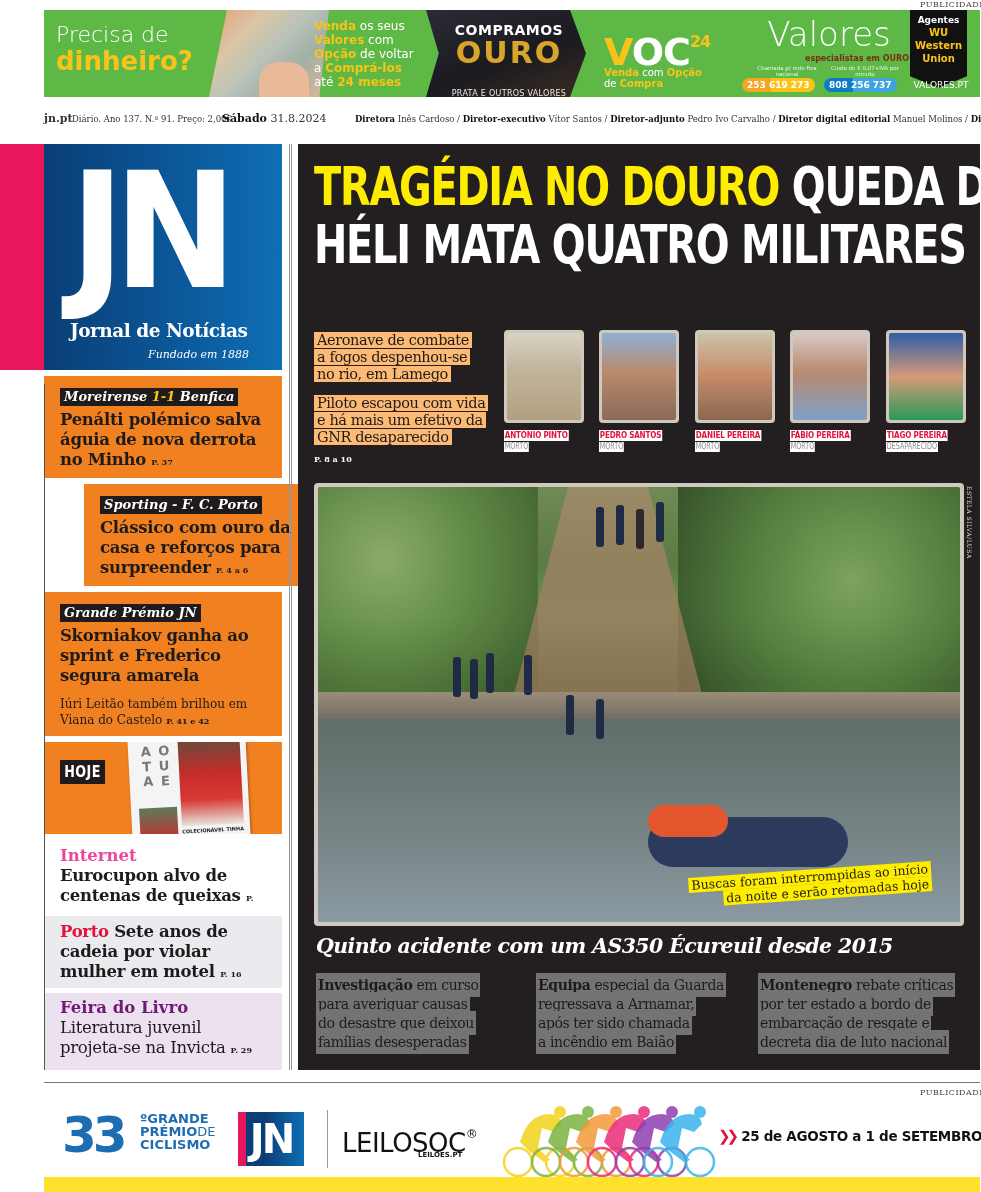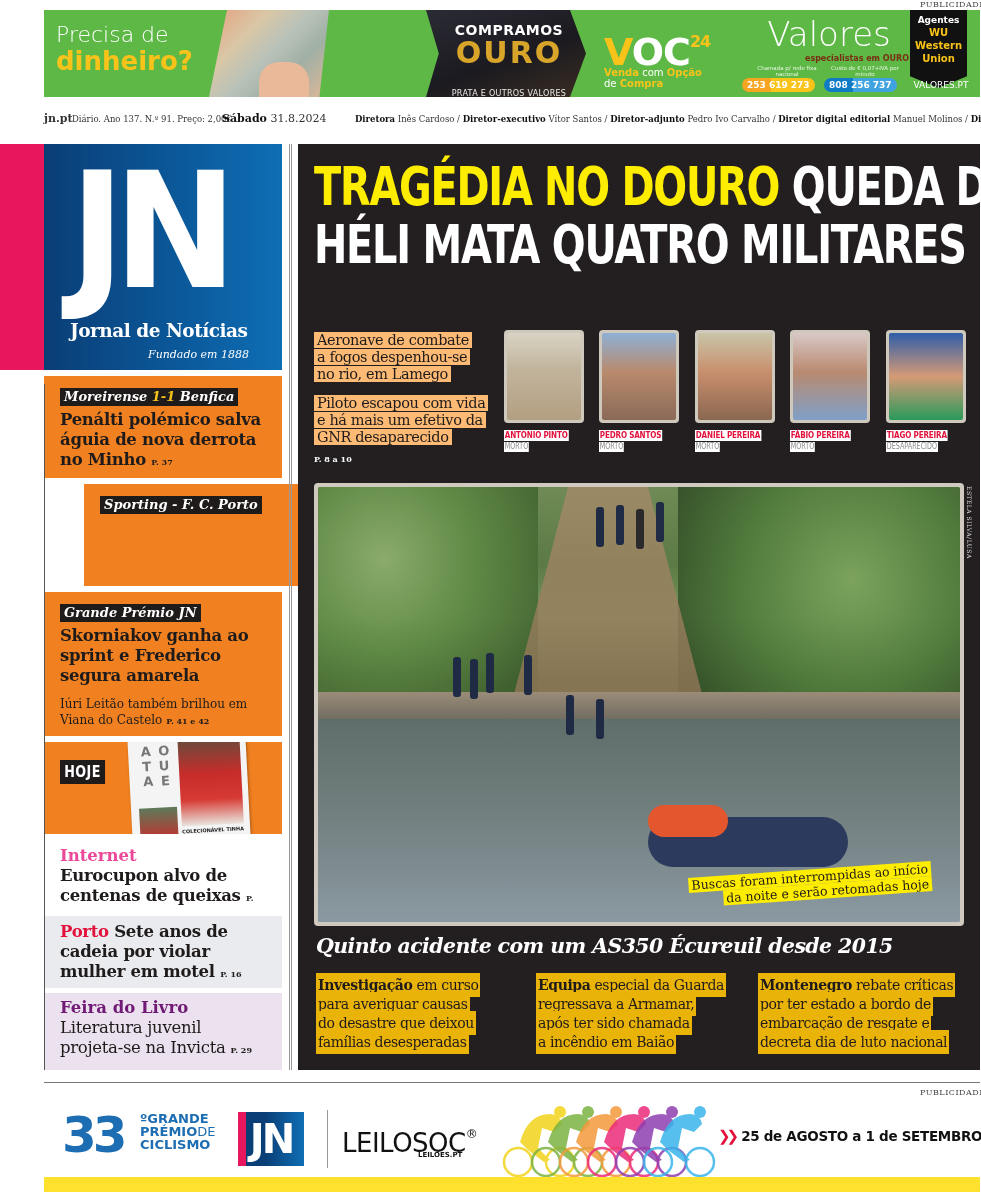--- a/index.html
+++ b/index.html
@@ -100,21 +100,21 @@
     .scene-water { position: absolute; left: 0; top: 232px; width: 100%; height: 211px; background: linear-gradient(180deg, #5f6e6a 0%, #6f7d7c 40%, #8d9ba5 100%); }
     .scene-boat { position: absolute; left: 330px; top: 330px; width: 200px; height: 50px; background: #2c3a5e; border-radius: 25px; }
     .scene-boat-o { position: absolute; left: 330px; top: 318px; width: 80px; height: 32px; background: #e4572e; border-radius: 16px; }
     .scene-people { position: absolute; height: 40px; width: 8px; background: #1f2a44; border-radius: 3px; }
     .credit { left: 966px; top: 486px; color: #ddd; font-family: "DejaVu Serif", serif; font-size: 6px; writing-mode: vertical-rl; letter-spacing: 0.5px; }
     .caption-yellow { left: 688px; top: 878px; transform: rotate(-4deg); transform-origin: left top; font-family: "DejaVu Serif", serif; font-size: 12.5px; line-height: 15px; color: #1f1b1b; text-align: right; }
     .caption-yellow span { background: #ffed00; padding: 0 3px; box-decoration-break: clone; -webkit-box-decoration-break: clone; }
 
     .subhead { left: 316px; top: 934px; color: #fff; font-family: "DejaVu Serif", serif; font-style: italic; font-weight: bold; font-size: 20.5px; letter-spacing: -0.6px; white-space: nowrap; }
     .brief { top: 976px; width: 215px; font-family: "DejaVu Serif", serif; font-size: 14px; line-height: 19px; color: #1f1b1b; letter-spacing: -0.4px; }
-    .brief span.line { background: #eab308; padding: 4px 2px; box-decoration-break: clone; -webkit-box-decoration-break: clone; }
+    .brief span.line { background: #737373; padding: 4px 2px; box-decoration-break: clone; -webkit-box-decoration-break: clone; }
 
     
     .bottom-rule { left: 44px; top: 1082px; width: 936px; height: 1px; background: #777; }
     .gp-33 { left: 62px; top: 1108px; color: #1d6db2; font-family: "DejaVu Sans", sans-serif; font-weight: bold; font-size: 50px; line-height: 54px; letter-spacing: -4px; }
     .gp-text { left: 140px; top: 1112px; color: #1d6db2; font-family: "DejaVu Sans", sans-serif; font-size: 13px; line-height: 13px; font-weight: bold; }
     .gp-text .thin { font-weight: normal; }
     .jn-mini { left: 238px; top: 1112px; width: 66px; height: 54px; background: linear-gradient(90deg, #e8175d 0 12%, #0a3e76 12% 40%, #0f6eb4 100%); color: #fff; font-family: "DejaVu Sans", sans-serif; font-weight: bold; font-size: 40px; line-height: 54px; text-align: center; letter-spacing: -3px; }
     .sep-v { left: 327px; top: 1110px; width: 1px; height: 58px; background: #999; }
     .leilosoc { left: 342px; top: 1120px; color: #111; font-family: "DejaVu Sans", sans-serif; font-size: 26px; line-height: 28px; letter-spacing: -0.5px; }
     .leilosoc sup { font-size: 12px; vertical-align: 14px; }
@@ -128,20 +128,27 @@
 <body>
 
 <div class="pub-label" style="left:920px;top:0px;">PUBLICIDADE</div>
 <div class="abs top-ad">
   <div class="abs ad-precisa">
     <div>Precisa de</div>
     <div class="y">dinheiro?</div>
   </div>
   <div class="abs ad-money"></div>
   <div class="abs ad-hand"></div>
+  <div class="abs ad-venda" id="ad-venda">
+      <div><b>Venda</b> os seus</div>
+      <div><b>Valores</b> com</div>
+      <div><b>Opção</b> de voltar</div>
+      <div>a <b>Comprá-los</b></div>
+      <div>até <b>24 meses</b></div>
+    </div>
   <div class="abs ad-dark"></div>
   <div class="abs ad-compramos">COMPRAMOS</div>
   <div class="abs ad-ouro">OURO</div>
   <div class="abs ad-prata">PRATA E OUTROS VALORES</div>
   <div class="abs ad-voc"><span class="v">V</span><span>OC</span><sup>24</sup></div>
   <div class="abs ad-voc-sub">
     <div><b>Venda</b><span> com </span><b>Opção</b></div>
     <div><span>de </span><b>Compra</b></div>
   </div>
   <div class="abs ad-valores">Valores</div>
@@ -170,20 +177,21 @@
 <div class="abs logo-name">Jornal de Notícias</div>
 <div class="abs logo-fund">Fundado em 1888</div>
 
 <div class="abs orange-box" style="top:376px;height:102px;">
   <div class="kicker" style="top:12px;"><span>Moreirense </span><span class="y">1-1</span><span> Benfica</span></div>
   <div class="headline" style="top:34px;"><span>Penálti polémico salva águia de nova derrota no Minho</span> <span class="page-ref">P. 37</span></div>
 </div>
 
 <div class="abs orange-box" style="top:484px;height:102px;margin-left:40px;">
   <div class="kicker" style="top:12px;"><span>Sporting - F. C. Porto</span></div>
+  <div class="headline" style="top:34px;"><span>Clássico com ouro da casa e reforços para surpreender</span> <span class="page-ref">P. 4 a 6</span></div>
 </div>
 
 <div class="abs orange-box" style="top:592px;height:144px;">
   <div class="kicker" style="top:12px;"><span>Grande Prémio JN</span></div>
   <div class="headline" style="top:34px;">Skorniakov ganha ao sprint e Frederico segura amarela</div>
   <div class="sub" style="top:104px;"><span>Iúri Leitão também brilhou em Viana do Castelo</span> <span class="page-ref">P. 41 e 42</span></div>
 </div>
 
 <div class="abs hoje-box">
   <div class="abs hoje-tag">HOJE</div>

